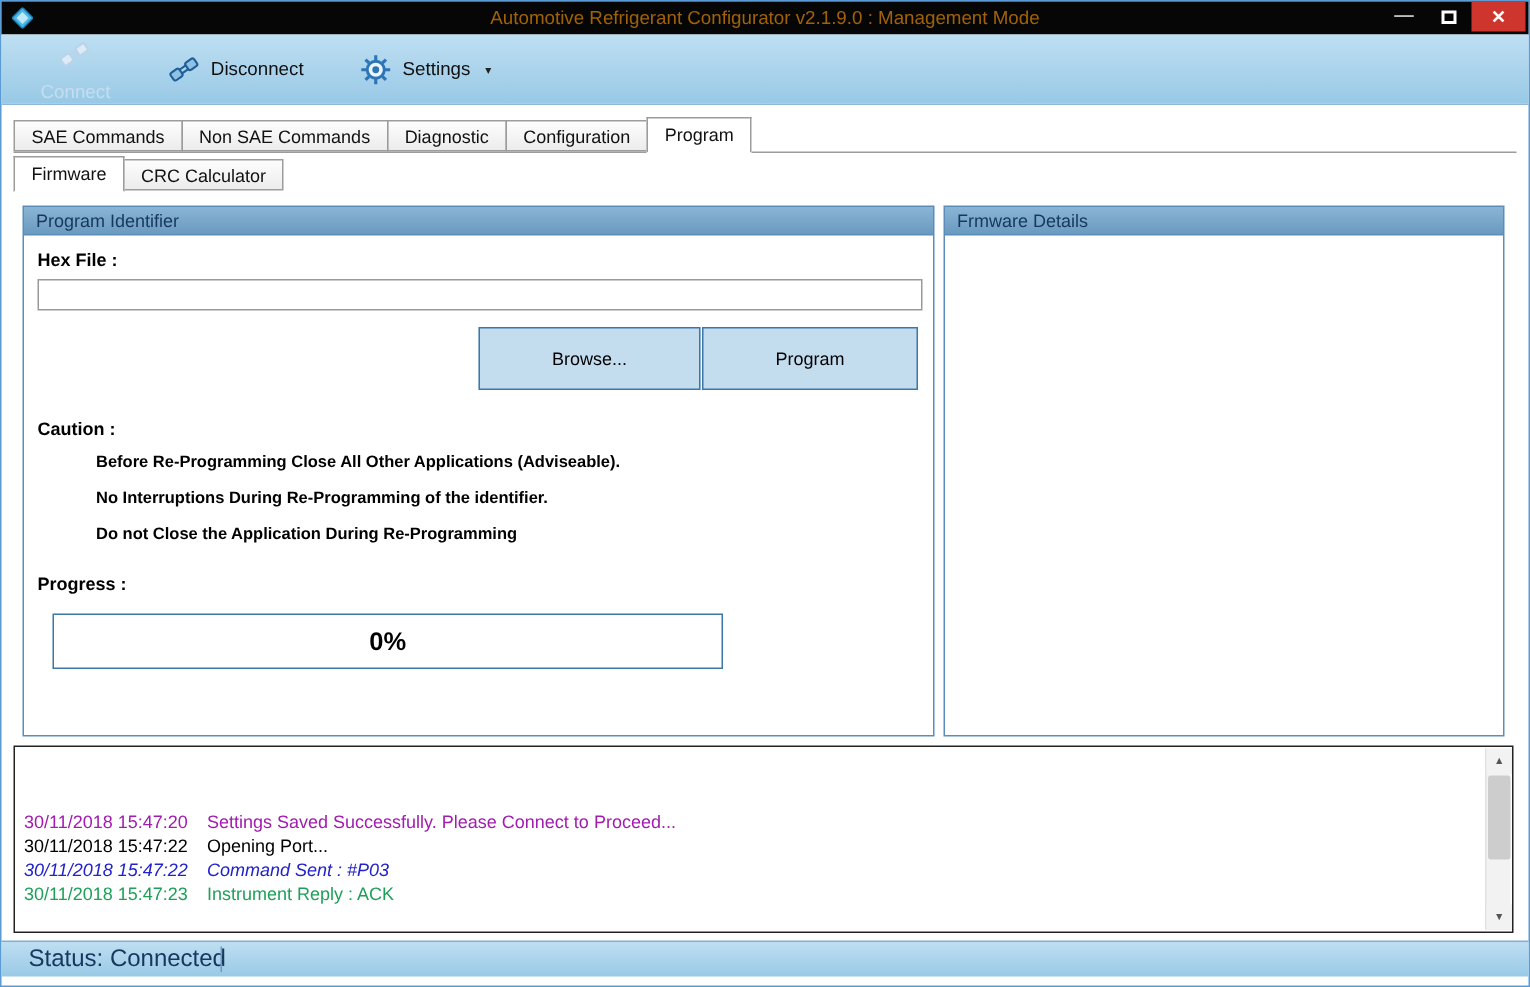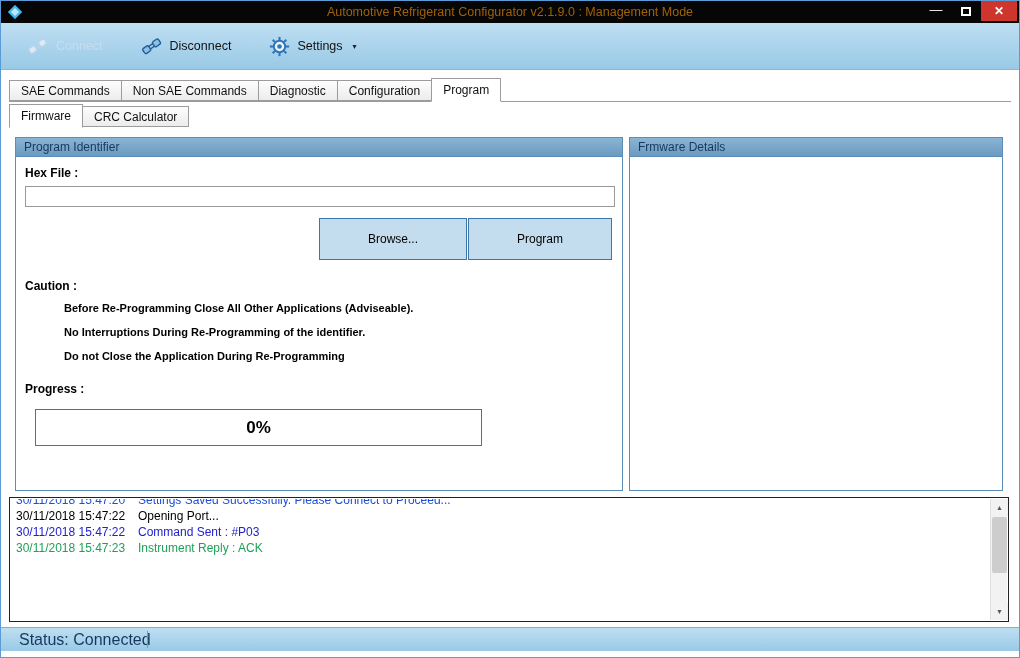--- a/index.html
+++ b/index.html
@@ -18,21 +18,21 @@
              display: flex; align-items: center; justify-content: center; cursor: default; }
   .win-btn.min { font-size: 13px; padding-bottom: 4px; }
   .max-glyph { display: inline-block; width: 10px; height: 9px; border: 2px solid #ffffff; background: #060606; }
   .win-btn.close { width: 36px; background: #ce352c; font-weight: bold; }
 
   
   .toolbar { position: absolute; top: 22px; left: 0; right: 0; height: 47px;
              background: linear-gradient(#bedff2, #99c9e6); border-bottom: 1px solid #8cb8d6;
              display: flex; align-items: center; padding-left: 26px; gap: 38px; }
   .tool-item { display: flex; align-items: center; gap: 7px; font-size: 12.5px; color: #111; cursor: default; }
-  .tool-item.disabled { color: #c6ddee; }
+  .tool-item.disabled { color: #c6ddee; flex-direction: column; }
   .caret { font-size: 8px; color: #222; margin-left: 3px; }
 
   
   .tabstrip { position: absolute; left: 8px; right: 8px; height: 23px; border-bottom: 1px solid #9c9c9c;
               display: flex; align-items: flex-end; }
   .tabstrip.main { top: 78px; }
   .tabstrip.sub  { top: 104px; border-bottom: 1px solid transparent; }
   .tab { height: 21px; line-height: 20px; padding: 0 11px; font-size: 12px; color: #111;
          border: 1px solid #9c9c9c; background: linear-gradient(#fdfdfd, #ececec);
          margin-right: -1px; white-space: nowrap; cursor: default; }
@@ -186,27 +186,27 @@
     </div>
   </div>
 
   <div class="groupbox right">
     <div class="group-header">Frmware Details</div>
   </div>
 
   <div class="logbox">
     <div class="log-clip">
       <div class="log-lines">
-        <div class="log-row" style="color: #1d4ed8;">
+        <div class="log-row" style="color: #a21caf; margin-top: 48px;">
           <span class="log-time">30/11/2018 15:47:20</span><span class="log-msg">Settings Saved Successfully. Please Connect to Proceed...</span>
         </div>
         <div class="log-row" style="color: rgb(0, 0, 0);">
           <span class="log-time">30/11/2018 15:47:22</span><span class="log-msg">Opening Port...</span>
         </div>
-        <div class="log-row" style="color: rgb(34, 34, 204);">
+        <div class="log-row" style="color: rgb(34, 34, 204); font-style: italic;">
           <span class="log-time">30/11/2018 15:47:22</span><span class="log-msg">Command Sent : #P03</span>
         </div>
         <div class="log-row" style="color: rgb(31, 160, 90);">
           <span class="log-time">30/11/2018 15:47:23</span><span class="log-msg">Instrument Reply : ACK</span>
         </div>
       </div>
     </div>
     <div class="scrollbar">
       <div class="scroll-btn up">▲</div>
       <div class="scroll-thumb"></div>

